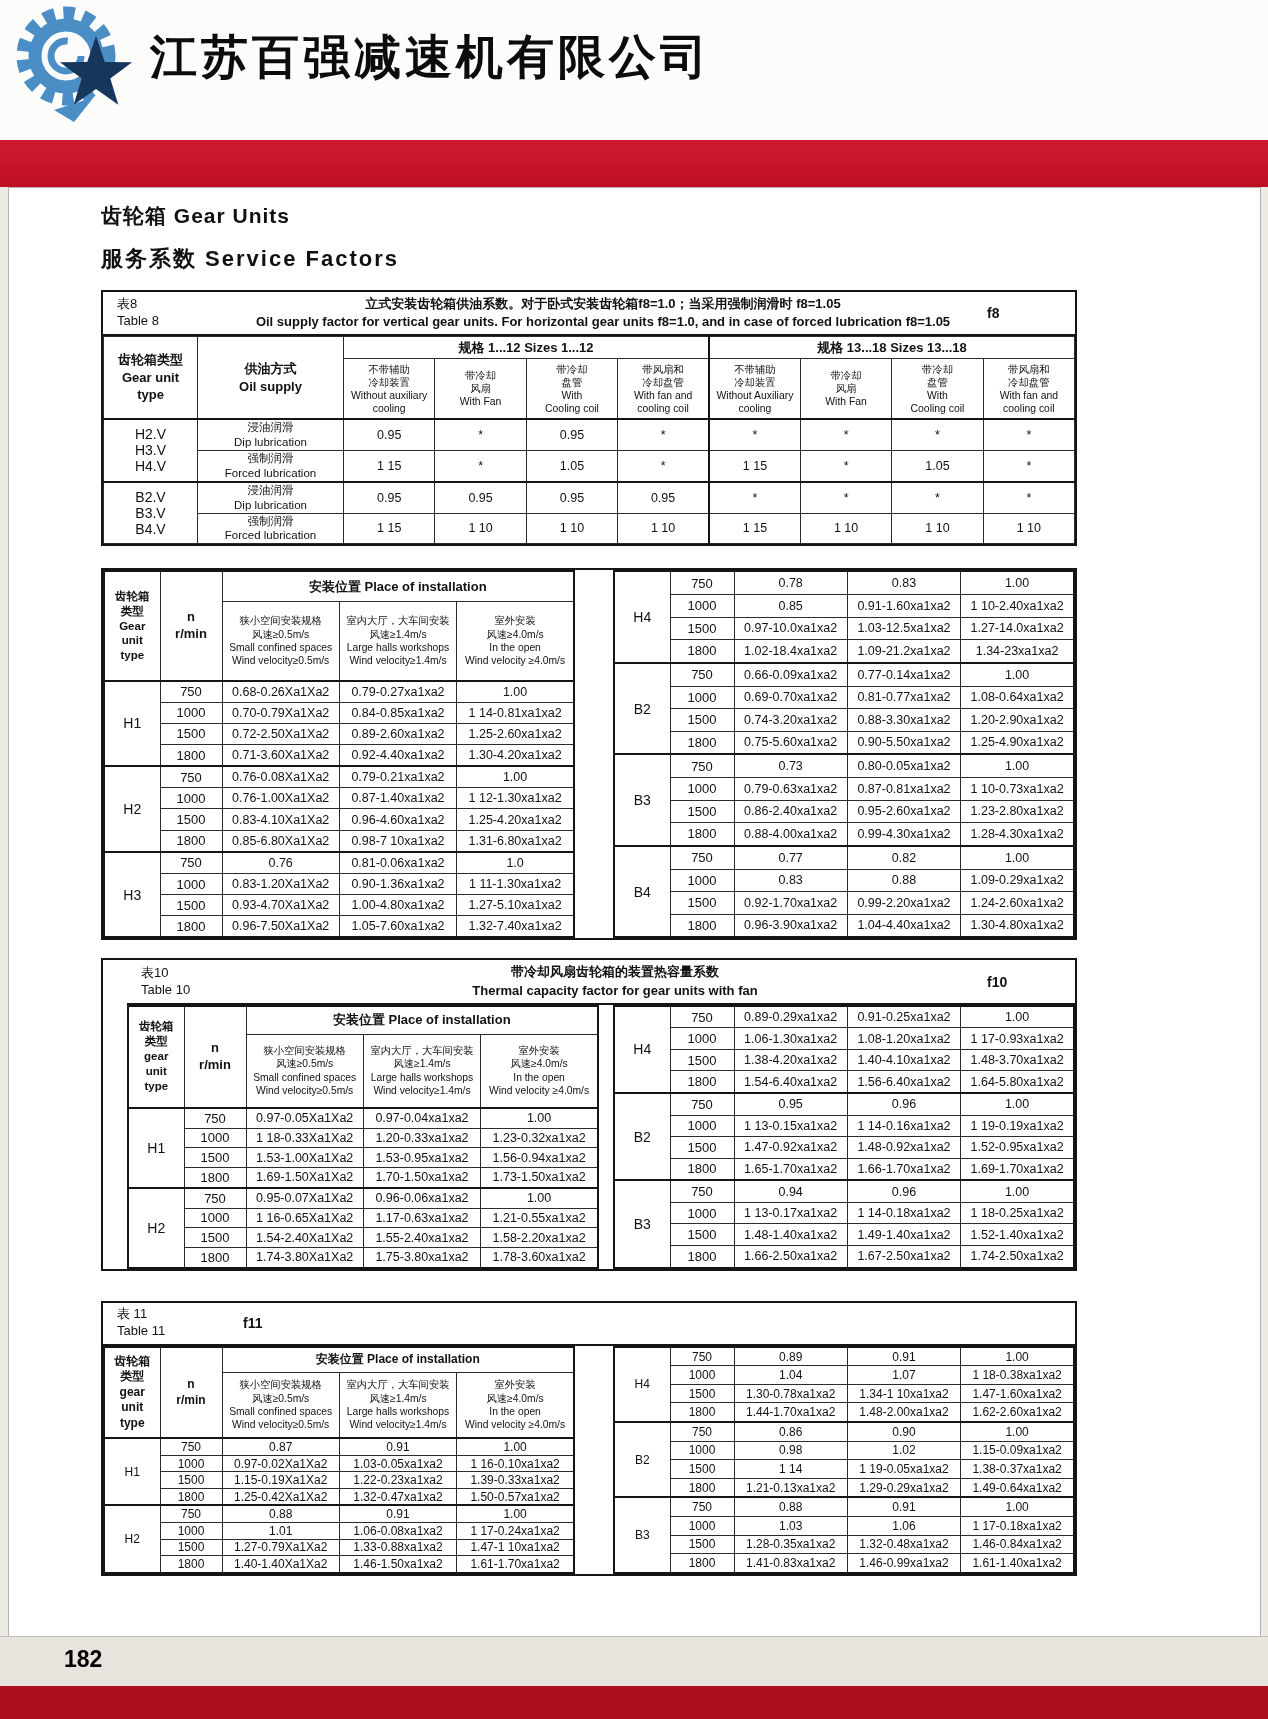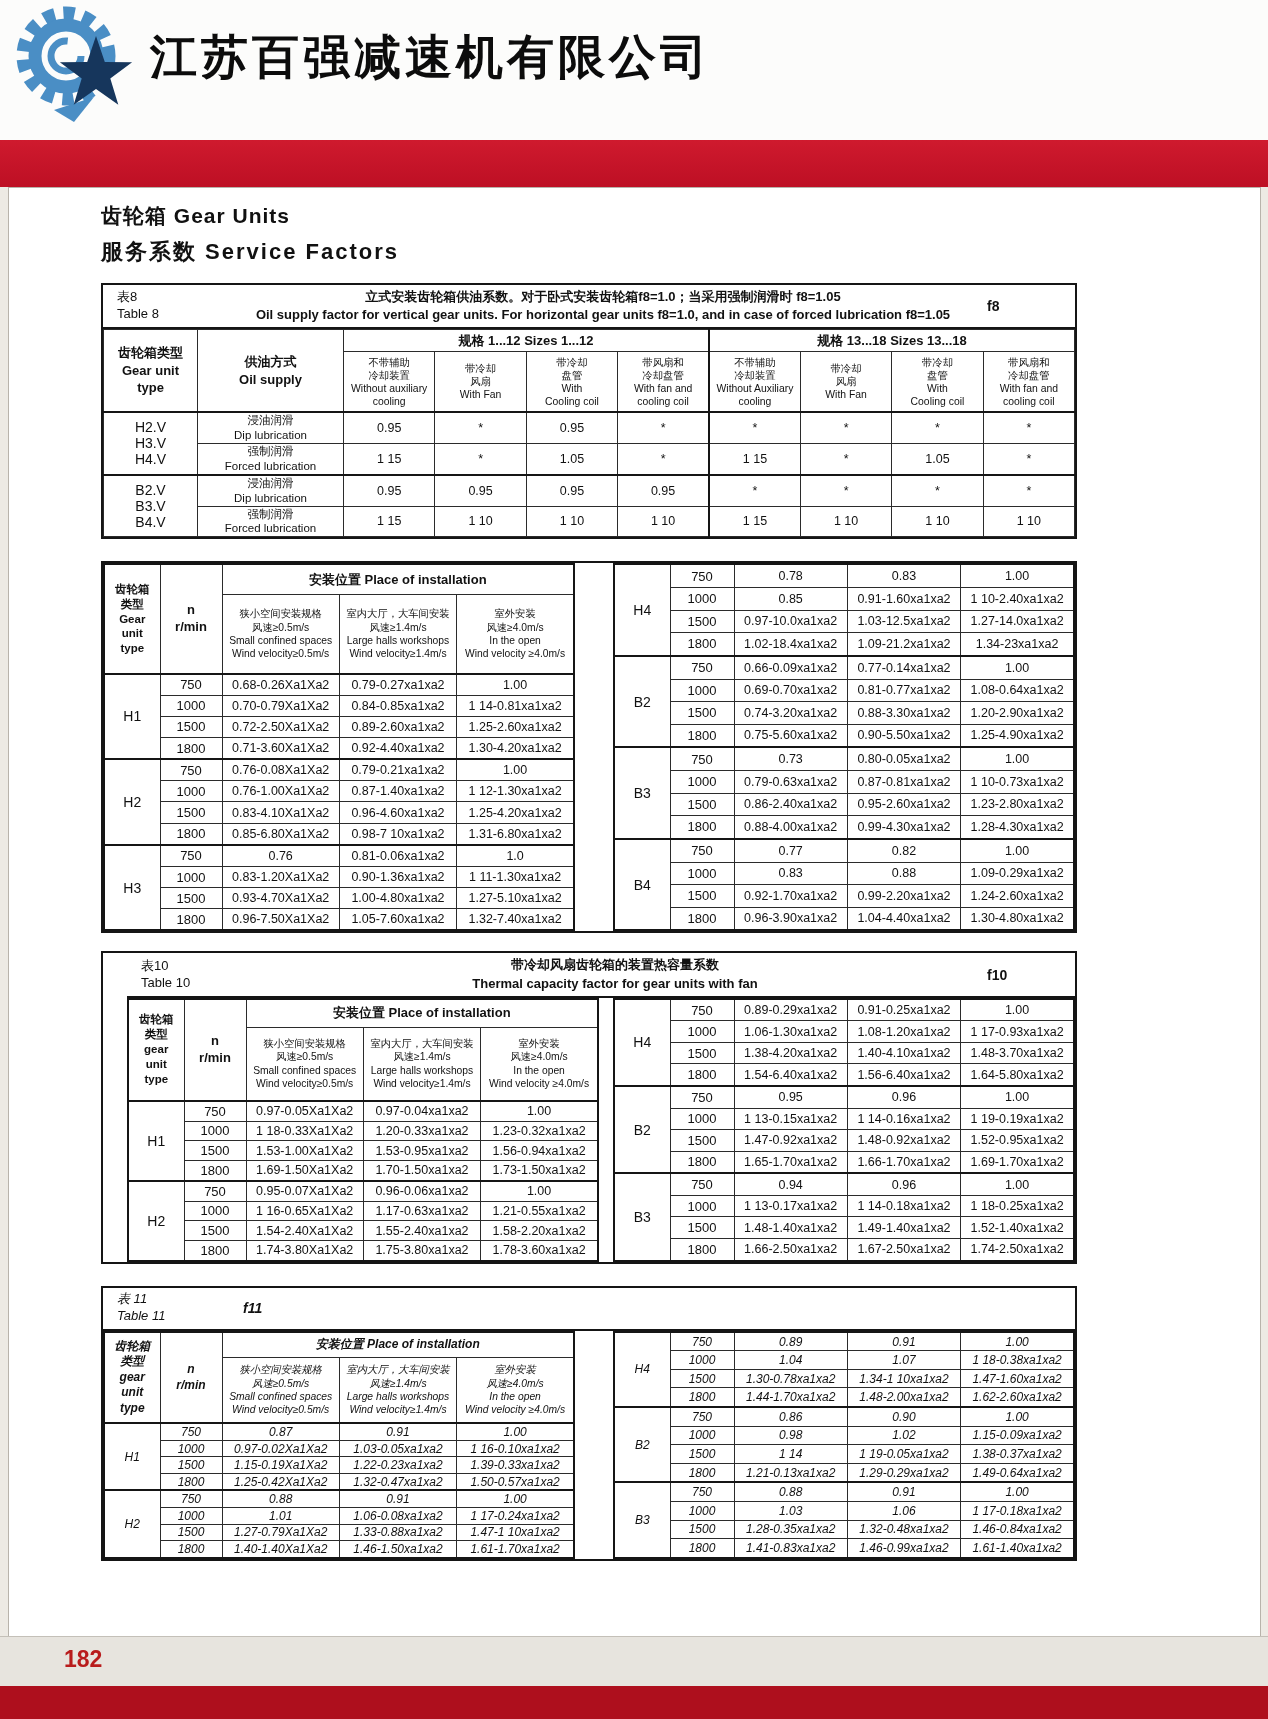--- a/index.html
+++ b/index.html
@@ -25,21 +25,21 @@
     background:linear-gradient(180deg,#cf1a2e 0%,#bd0f24 100%);
   }
 
   
   .panel {
     position:absolute; left:8px; top:187px; width:1253px; height:1465px;
     background:#fff; border:1px solid #b8b3ab; overflow:hidden;
   }
   .titles { margin:14px 0 0 92px; }
   .t1 { font-size:21px; font-weight:bold; letter-spacing:1px; }
-  .t2 { font-size:22px; font-weight:bold; letter-spacing:2px; margin-top:7px; }
+  .t2 { font-size:22px; font-weight:bold; letter-spacing:2px; margin-top:14px; }
 
   
   .ft { width:976px; margin-left:92px; border:2px solid #151515; background:#fff; }
   .ft-title { display:flex; align-items:center; border-bottom:2px solid #151515; min-height:43px; padding:3px 0; }
   .ft-label { width:128px; padding-left:14px; font-size:13px; line-height:1.3; text-align:left; }
   .ft-heading { flex:1; text-align:center; font-size:13px; font-weight:bold; line-height:1.4; }
   .ft-factor { width:100px; padding-left:12px; font-size:14px; font-weight:bold; text-align:left; }
 
   table { border-collapse:collapse; table-layout:fixed; }
   td {
@@ -68,21 +68,21 @@
   tr.hrow2 td.sub { height:60px; font-size:10.3px; line-height:1.3; }
   td.hdr.typehdr { font-size:11.5px; line-height:1.3; }
   td.hdr.nhdr { font-size:13px; line-height:1.3; }
   #t9  .ft-body table { height:368px; }
   #t10 .ft-body table { height:264px; }
   #t11 .ft-body table { height:228px; }
   #t11 .ft-body td { font-size:12px; }
   #t11 .ft-body tr.hrow2 td.sub { font-size:10.3px; }
 
   .graystrip { position:absolute; top:1636px; left:0; width:100%; height:50px; background:#e7e4de; border-top:1px solid #c4c0b8; }
-  .pagenum { position:absolute; top:1646px; left:64px; font-size:23px; font-weight:bold; color:#b91c1c; }
+  .pagenum { position:absolute; top:1646px; left:64px; font-size:23px; font-weight:bold; color:#000000; }
   .redbar { position:absolute; top:1686px; left:0; width:100%; height:33px; background:#ae0f1d; }
 </style>
 </head>
 <body>
 
 <div class="hdrband">
   <div class="logo">
     <svg width="132" height="126" viewBox="0 0 132 126">
       <circle cx="54" cy="56" r="42" fill="none" stroke="#4a8ec5" stroke-width="15" stroke-dasharray="11 8.5"></circle>
       <circle cx="54" cy="56" r="31" fill="none" stroke="#4a8ec5" stroke-width="13"></circle>
@@ -631,21 +631,21 @@
               <td class="ncol">1800</td>
               <td class="val">1.66-2.50xa1xa2</td>
               <td class="val">1.67-2.50xa1xa2</td>
               <td class="val">1.74-2.50xa1xa2</td>
             </tr>
           </tbody>
       </table>
     </div>
   </div>
 
-  <div class="ft" id="t11" style="margin-top:22px;font-style:italic;">
+  <div class="ft" id="t11" style="margin-top:30px;">
     <div class="ft-title">
       <div class="ft-label pre">表 11
 Table 11</div>
       <div class="ft-factor">f11</div>
     </div>
     <div class="ft-body">
       <table class="ft-left">
         <colgroup>
             <col style="width:56px">
             <col style="width:62px">

